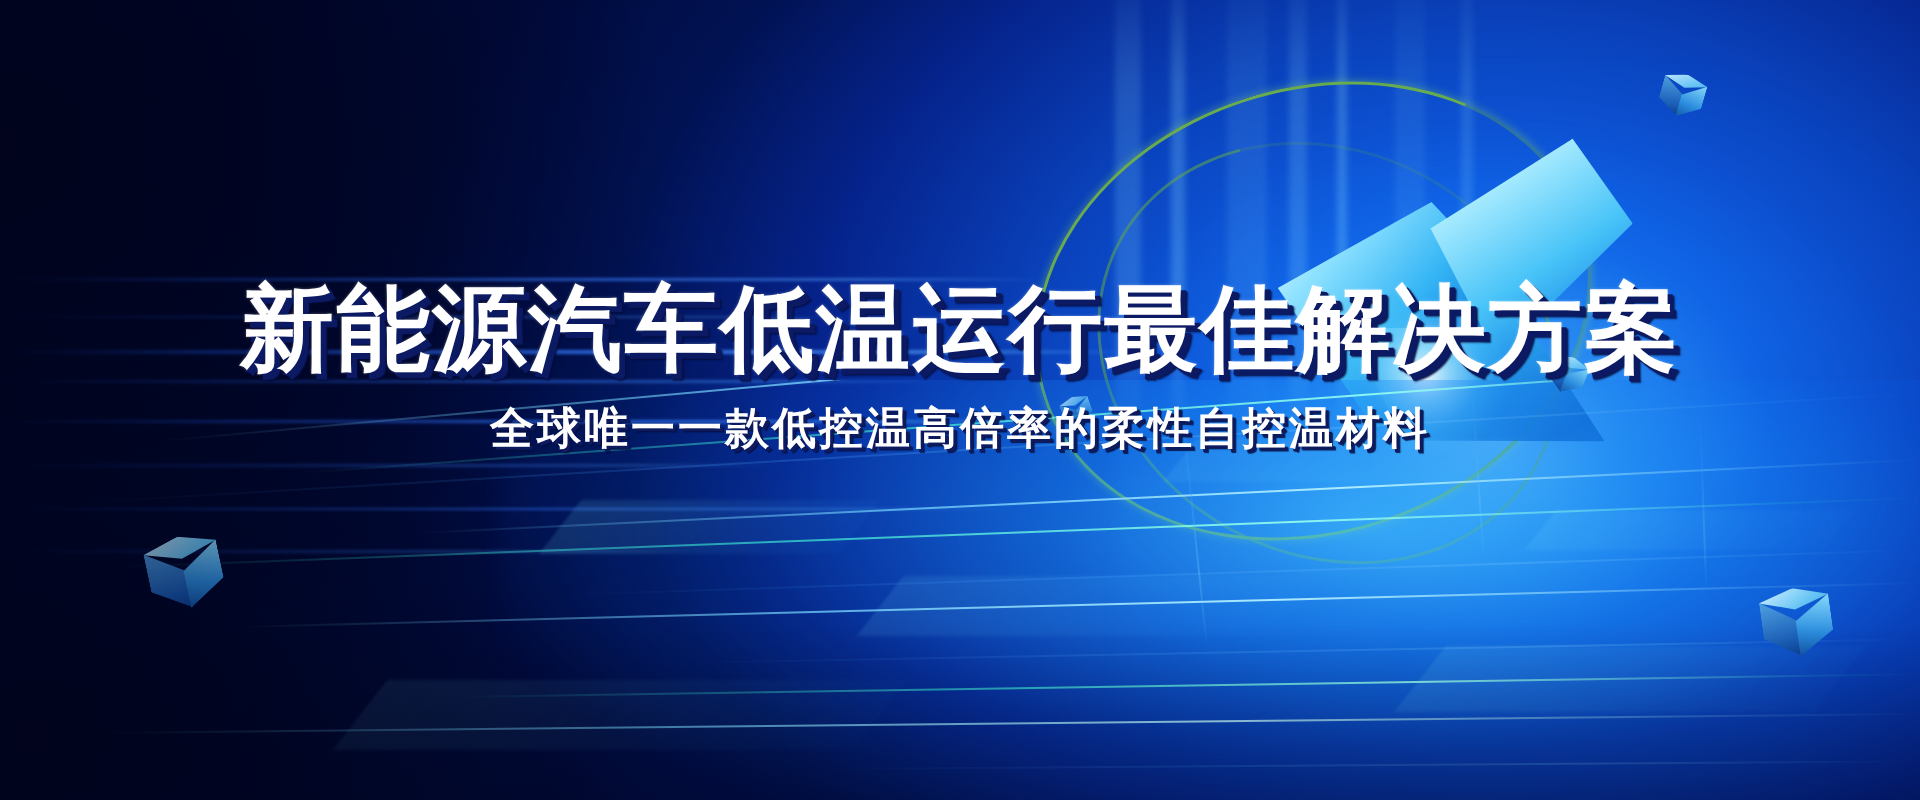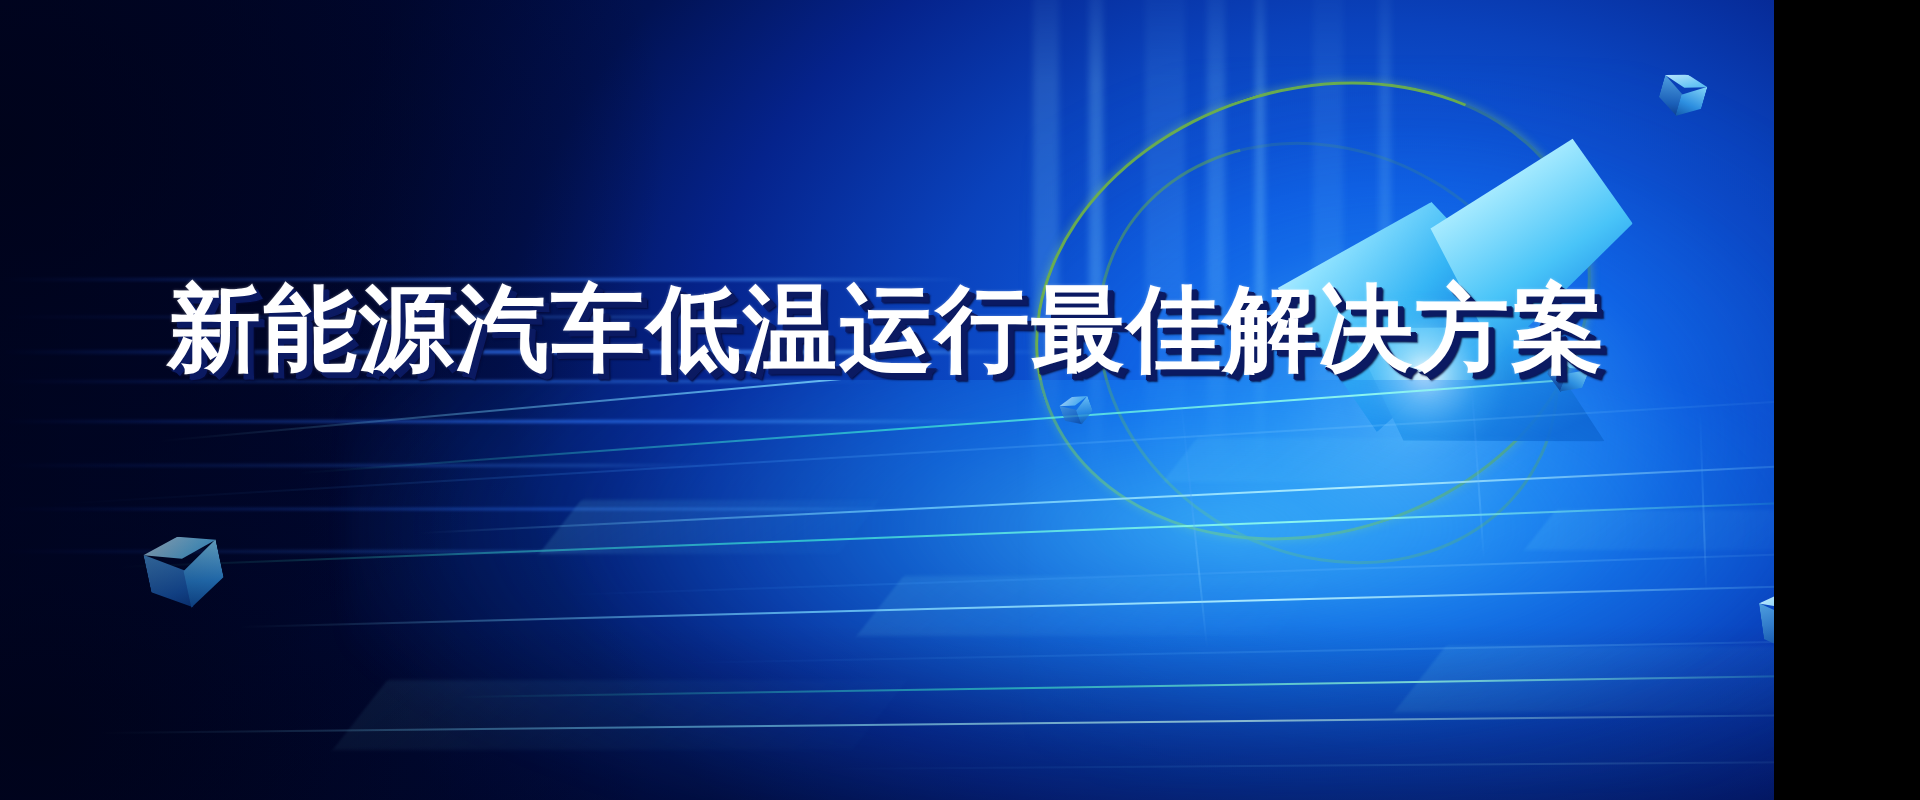--- a/index.html
+++ b/index.html
@@ -5,21 +5,21 @@
   html, body {
     margin: 0; padding: 0;
     background: #000;
   }
   body {
     font-family: "Liberation Sans", "DejaVu Sans", sans-serif;
   }
 
   .banner {
     position: relative;
-    width: 1774px;
+    width: 1920px;
     height: 800px;
     overflow: hidden;
     background: #000a3a;
   }
 
   
   .bg-base {
     position: absolute; inset: 0;
     background:
       radial-gradient(ellipse 1100px 820px at 78% 46%, #1e7df0 0%, #0f5ce0 22%, #0a42bc 42%, #05238c 62%, #011253 80%, #000a3c 100%),
@@ -304,15 +304,16 @@
   <div class="cube c5">
     <div class="top"></div>
       <div class="lft"></div>
       <div class="rgt"></div>
   </div>
 
   <div class="vignette"></div>
 
   <div class="text-block">
     <h1 class="title">新能源汽车低温运行最佳解决方案</h1>
+    <p class="subtitle">全球唯一一款低控温高倍率的柔性自控温材料</p>
   </div>
 
 </div>
 
 </body></html>

